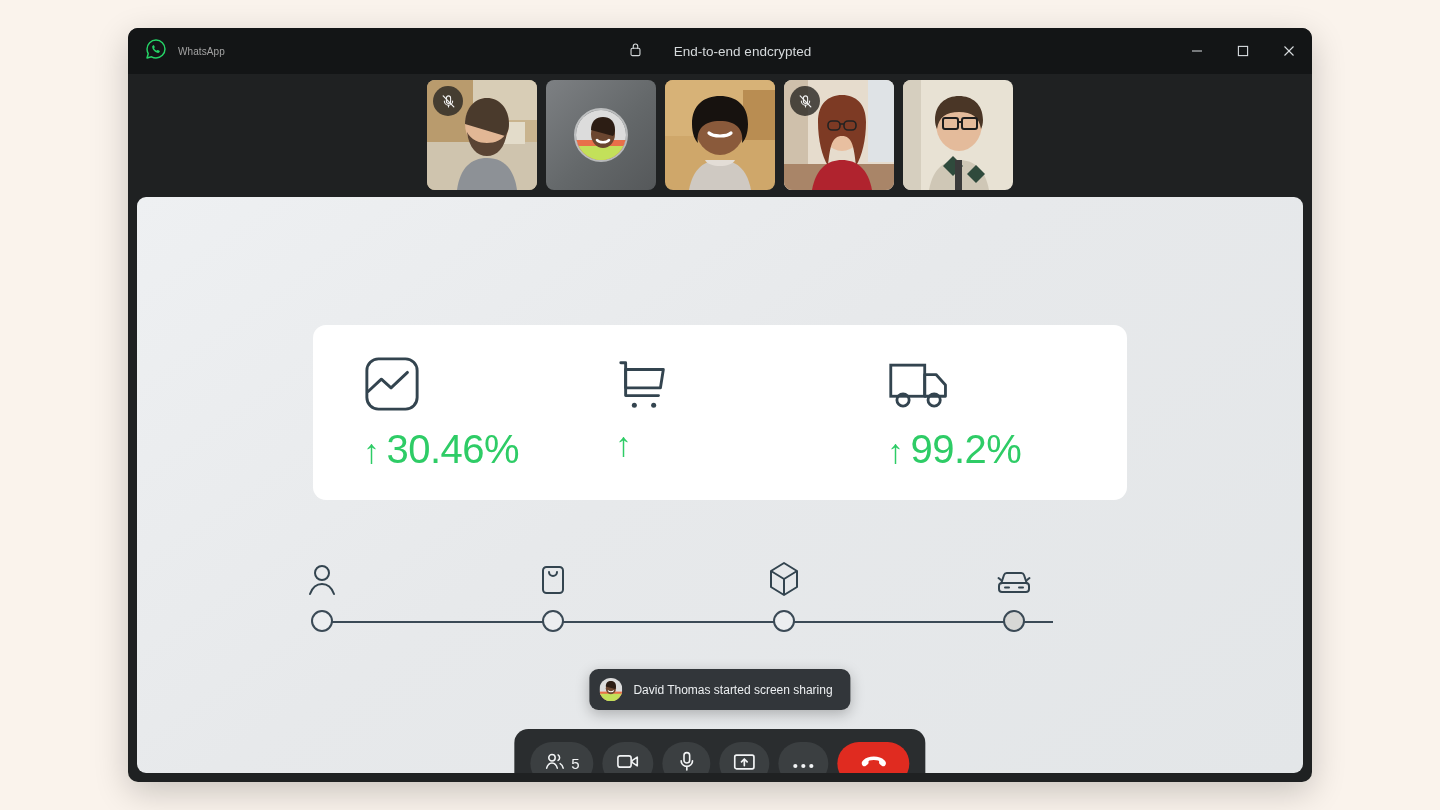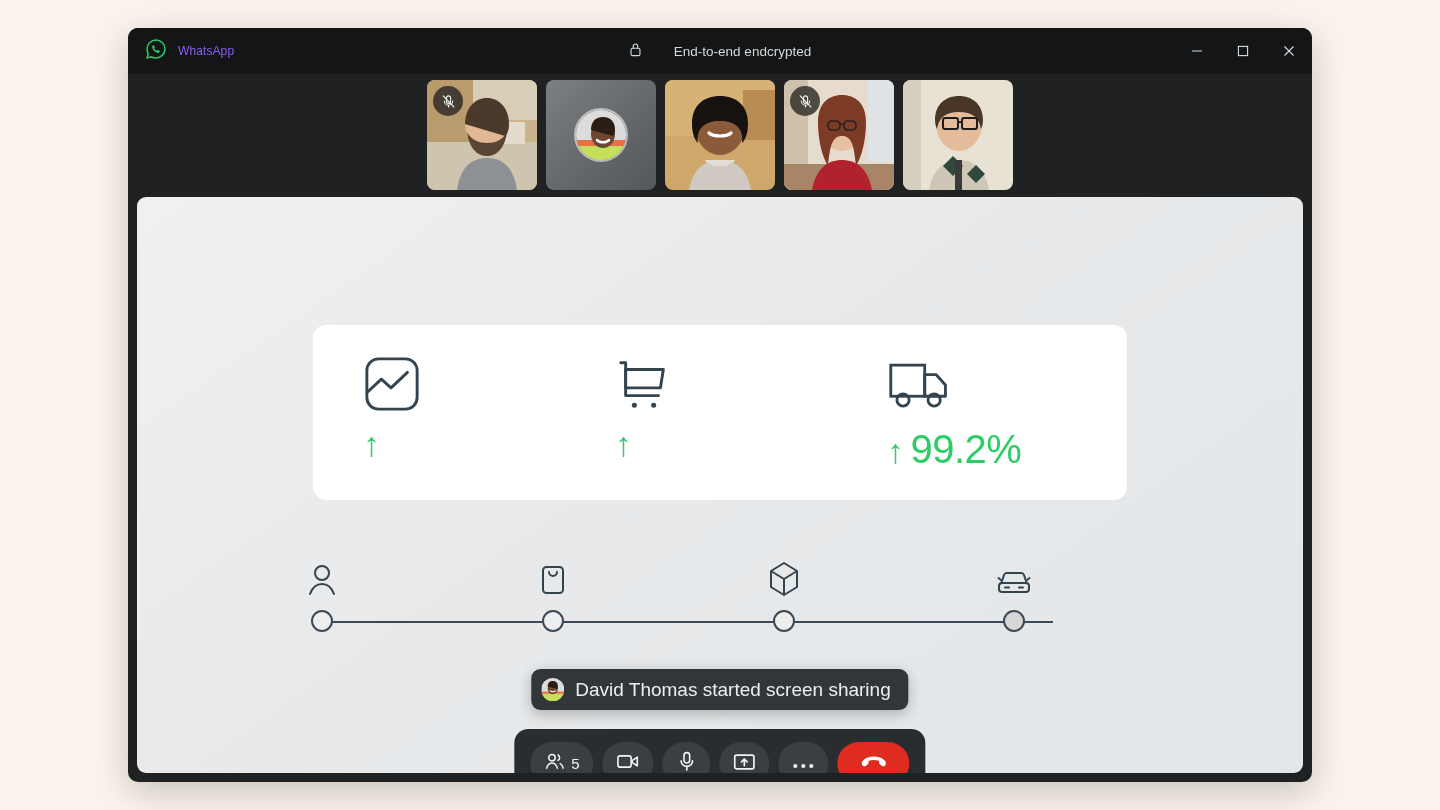--- a/index.html
+++ b/index.html
@@ -22,21 +22,21 @@
   }
 
   
   #title-bar {
     position: absolute; left: 0; top: 0;
     width: 100%; height: 46px;
     background: #131516;
     display: flex; align-items: center;
   }
   #brand { display: flex; align-items: center; gap: 11px; padding-left: 17px; }
-  #brand .label { color: #8b5cf6; font-size: 12px; letter-spacing: .1px; }
+  #brand .label { color: #a3a3a3; font-size: 10px; letter-spacing: .1px; }
   #title-center {
     position: absolute; left: 0; right: 0; top: 0; height: 46px;
     display: flex; align-items: center; justify-content: center;
     gap: 8px; pointer-events: none;
   }
   #title-center .label { color: #d5d9db; font-size: 13.5px; margin-left: 24px; }
   #win-controls {
     position: absolute; right: 0; top: 0; height: 46px;
     display: flex; align-items: center;
   }
@@ -131,21 +131,21 @@
     top: 472px;
     display: flex; align-items: center; gap: 11px;
     background: #32363a;
     border-radius: 9px;
     padding: 9px 18px 9px 10px;
     box-shadow: 0 4px 14px rgba(0,0,0,.25);
   }
   #toast .t-avatar {
     width: 23px; height: 23px; border-radius: 50%; overflow: hidden; flex: 0 0 auto;
   }
-  #toast .t-text { color: #eceff1; font-size: 19px; white-space: nowrap; }
+  #toast .t-text { color: #eceff1; font-size: 12px; white-space: nowrap; }
 
   
   #controls {
     position: absolute;
     left: 50%; transform: translateX(-50%);
     top: 532px;
     display: flex; align-items: center; gap: 9px;
     background: #2a2d2f;
     border-radius: 14px;
     padding: 13px 16px;
@@ -316,20 +316,21 @@
 
         <div class="stat">
           <span class="icon">
             <svg width="58" height="58" viewBox="0 0 60 60" fill="none">
               <rect x="4" y="4" width="52" height="52" rx="12" stroke="#33444f" stroke-width="3"></rect>
               <path d="M5 38l14-13 10 9 17-16" stroke="#33444f" stroke-width="3" stroke-linecap="round" stroke-linejoin="round"></path>
             </svg>
           </span>
           <span class="value">
             <span class="arrow">↑</span>
+            <span>30.46%</span>
           </span>
         </div>
 
         <div class="stat">
           <span class="icon">
             <svg width="58" height="58" viewBox="0 0 60 60" fill="none">
               <path d="M6 8h5v34h34" stroke="#33444f" stroke-width="3" stroke-linecap="round" stroke-linejoin="round"></path>
               <path d="M11 15h39l-3 19H11z" stroke="#33444f" stroke-width="3" stroke-linejoin="round"></path>
               <circle cx="20" cy="52" r="2.6" fill="#33444f"></circle>
               <circle cx="40" cy="52" r="2.6" fill="#33444f"></circle>

